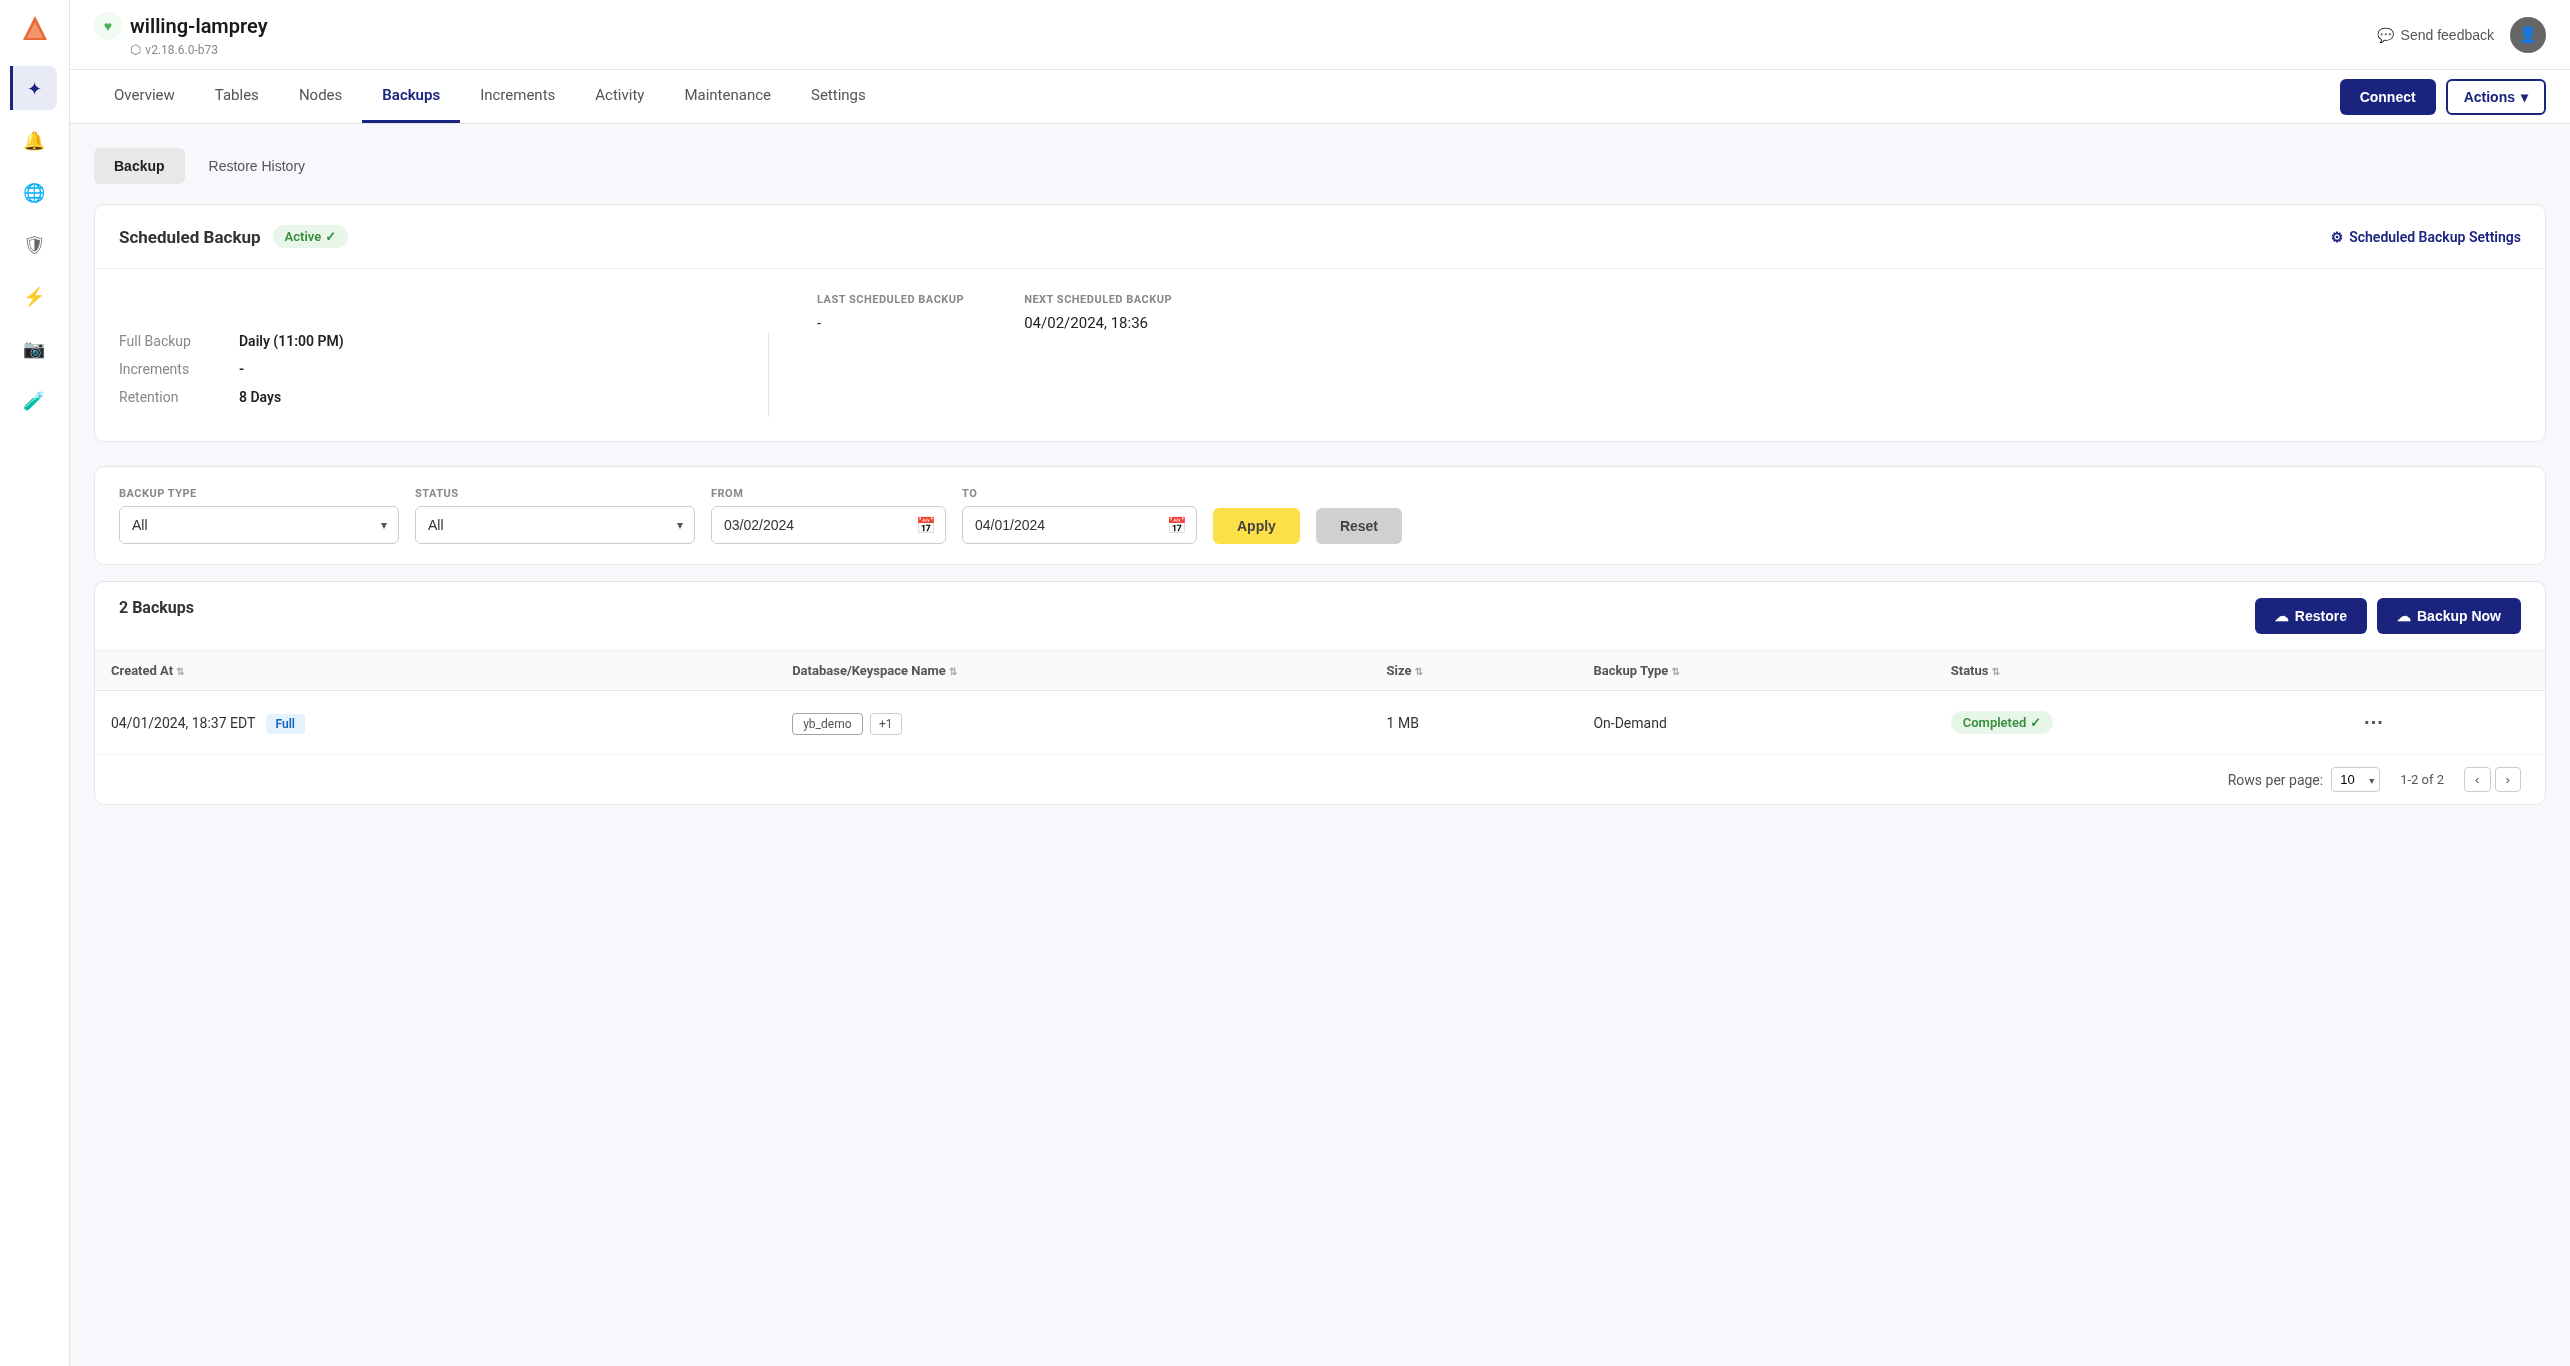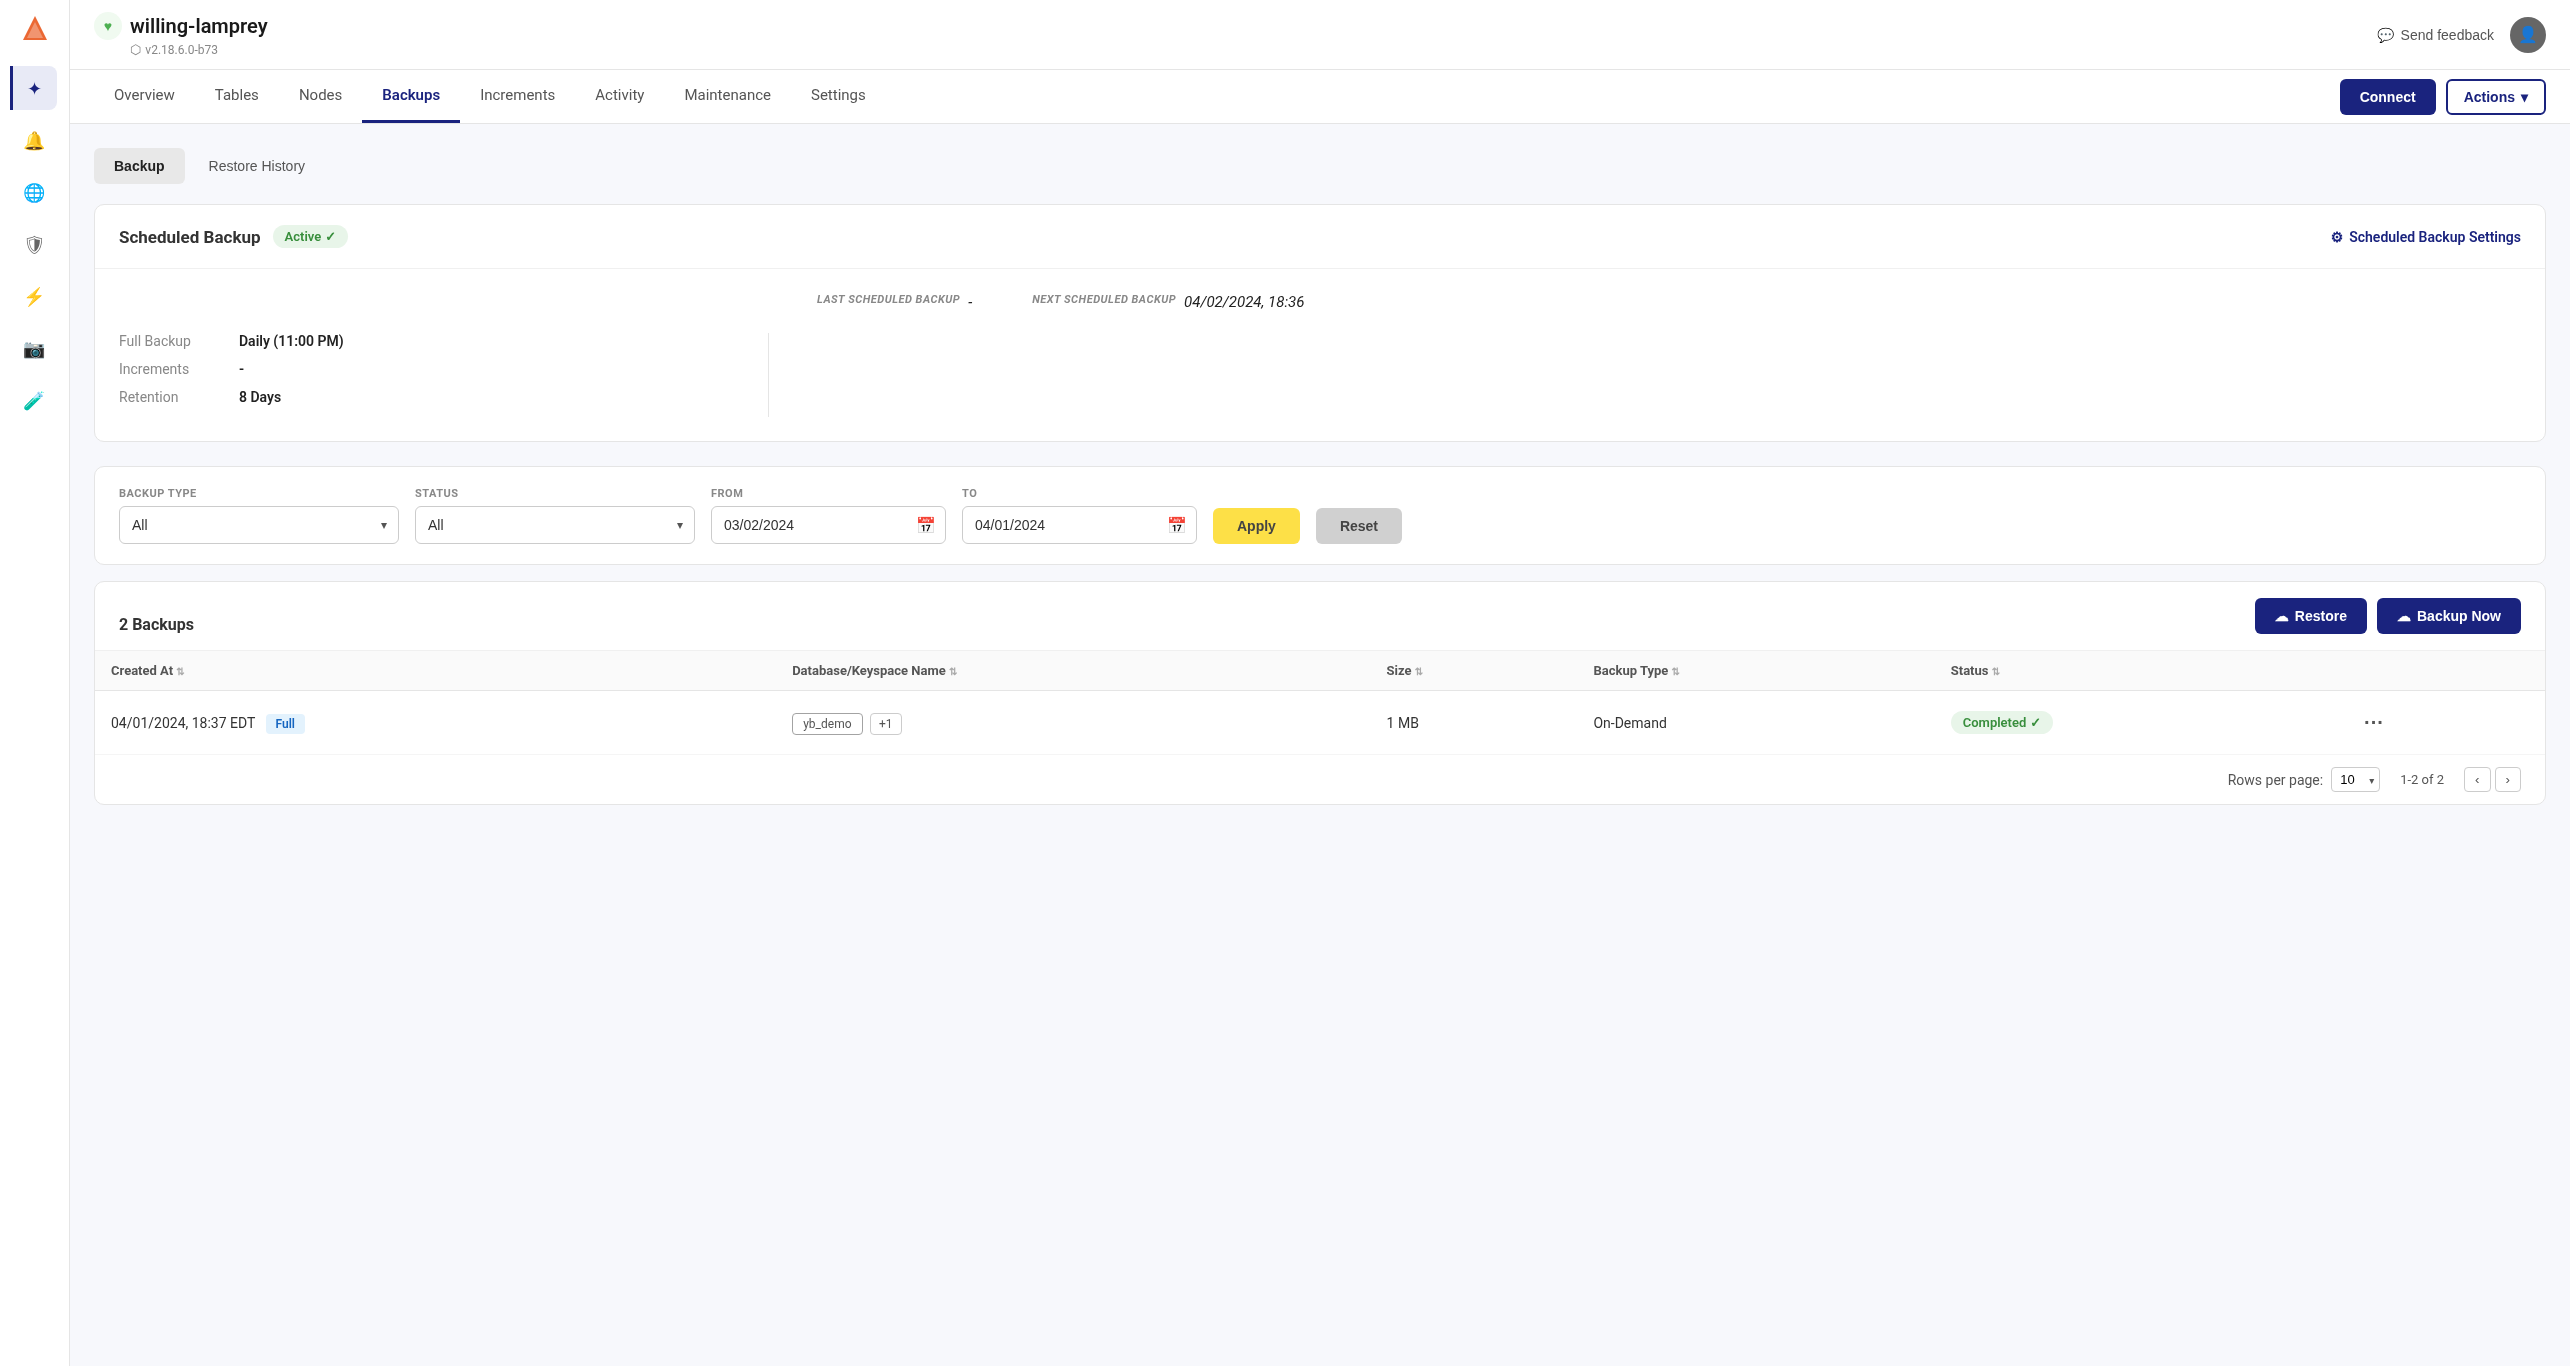--- a/index.html
+++ b/index.html
@@ -51,40 +51,40 @@
     .active-badge { background: #e8f5e9; color: #388e3c; border-radius: 20px; padding: 4px 12px; font-size: 13px; font-weight: 600; display: flex; align-items: center; gap: 4px; }
     .settings-link { color: #1a237e; font-size: 14px; font-weight: 600; display: flex; align-items: center; gap: 6px; cursor: pointer; text-decoration: none; }
 
     
     .backup-info { padding: 24px; display: flex; gap: 0; }
     .backup-details { flex: 1; max-width: 650px; border-right: 1px solid #e5e5e5; padding-right: 40px; margin-top: 40px; }
     .backup-detail-row { display: flex; align-items: center; gap: 0; margin-bottom: 12px; }
     .backup-detail-label { color: #888; font-size: 14px; width: 120px; }
     .backup-detail-value { font-size: 14px; font-weight: 600; color: #222; }
     .backup-scheduled { display: flex; gap: 60px; padding-left: 48px; flex: 1; }
-    .scheduled-item { display: flex; flex-direction: row; gap: 8px; font-style: italic; }
+    .scheduled-item { display: flex; flex-direction: column; gap: 8px; }
     .scheduled-label { font-size: 11px; font-weight: 700; color: #888; text-transform: uppercase; letter-spacing: 0.5px; }
     .scheduled-value { font-size: 15px; color: #222; }
 
     
     .filters { background: #fff; border-radius: 10px; border: 1px solid #e5e5e5; padding: 20px 24px; margin-bottom: 16px; display: flex; align-items: flex-end; gap: 16px; flex-wrap: wrap; }
     .filter-group { display: flex; flex-direction: column; gap: 6px; }
     .filter-label { font-size: 11px; font-weight: 700; color: #888; text-transform: uppercase; letter-spacing: 0.5px; }
     .filter-select { border: 1px solid #ccc; border-radius: 6px; padding: 10px 36px 10px 12px; font-size: 14px; background: #fff; cursor: pointer; appearance: none; min-width: 280px; color: #333; position: relative; }
     .filter-select-wrapper { position: relative; }
     .filter-select-wrapper::after { content: '▾'; position: absolute; right: 12px; top: 50%; transform: translateY(-50%); color: #555; pointer-events: none; font-size: 12px; }
     .filter-input { border: 1px solid #ccc; border-radius: 6px; padding: 10px 40px 10px 12px; font-size: 14px; background: #fff; min-width: 160px; color: #333; }
     .filter-input-wrapper { position: relative; display: flex; align-items: center; }
     .filter-input-wrapper .cal-icon { position: absolute; right: 10px; color: #888; font-size: 16px; cursor: pointer; }
     .apply-btn { background: #fde047; color: #444; border: none; border-radius: 6px; padding: 10px 24px; font-size: 14px; font-weight: 600; cursor: pointer; }
     .reset-btn { background: #d0d0d0; color: #444; border: none; border-radius: 6px; padding: 10px 24px; font-size: 14px; font-weight: 600; cursor: pointer; }
 
     
     .table-card { background: #fff; border-radius: 10px; border: 1px solid #e5e5e5; }
-    .table-card-header { padding: 16px 24px; display: flex; align-items: flex-end; justify-content: space-between; border-bottom: 1px solid #f0f0f0; }
+    .table-card-header { padding: 16px 24px; display: flex; align-items: flex-start; justify-content: space-between; border-bottom: 1px solid #f0f0f0; }
     .table-title { font-size: 16px; font-weight: 700; }
     .table-actions { display: flex; gap: 10px; }
     .restore-btn { background: #1a237e; color: #fff; border: none; border-radius: 6px; padding: 10px 20px; font-size: 14px; font-weight: 600; cursor: pointer; display: flex; align-items: center; gap: 6px; }
     .backup-now-btn { background: #1a237e; color: #fff; border: none; border-radius: 6px; padding: 10px 20px; font-size: 14px; font-weight: 600; cursor: pointer; display: flex; align-items: center; gap: 6px; }
     table { width: 100%; border-collapse: collapse; }
     thead th { padding: 12px 16px; text-align: left; font-size: 13px; font-weight: 700; color: #555; border-bottom: 1px solid #e5e5e5; background: #fafafa; }
     .sort-icon { color: #aaa; font-size: 10px; }
     tbody td { padding: 16px 16px; border-bottom: 1px solid #f5f5f5; font-size: 14px; }
     .tag-full { background: #e3f2fd; color: #1565c0; border-radius: 4px; padding: 3px 10px; font-size: 12px; font-weight: 600; }
     .db-badge { background: #fff; border: 1px solid #a3a3a3; border-radius: 4px; padding: 3px 10px; font-size: 12px; color: #555; margin-right: 4px; }

